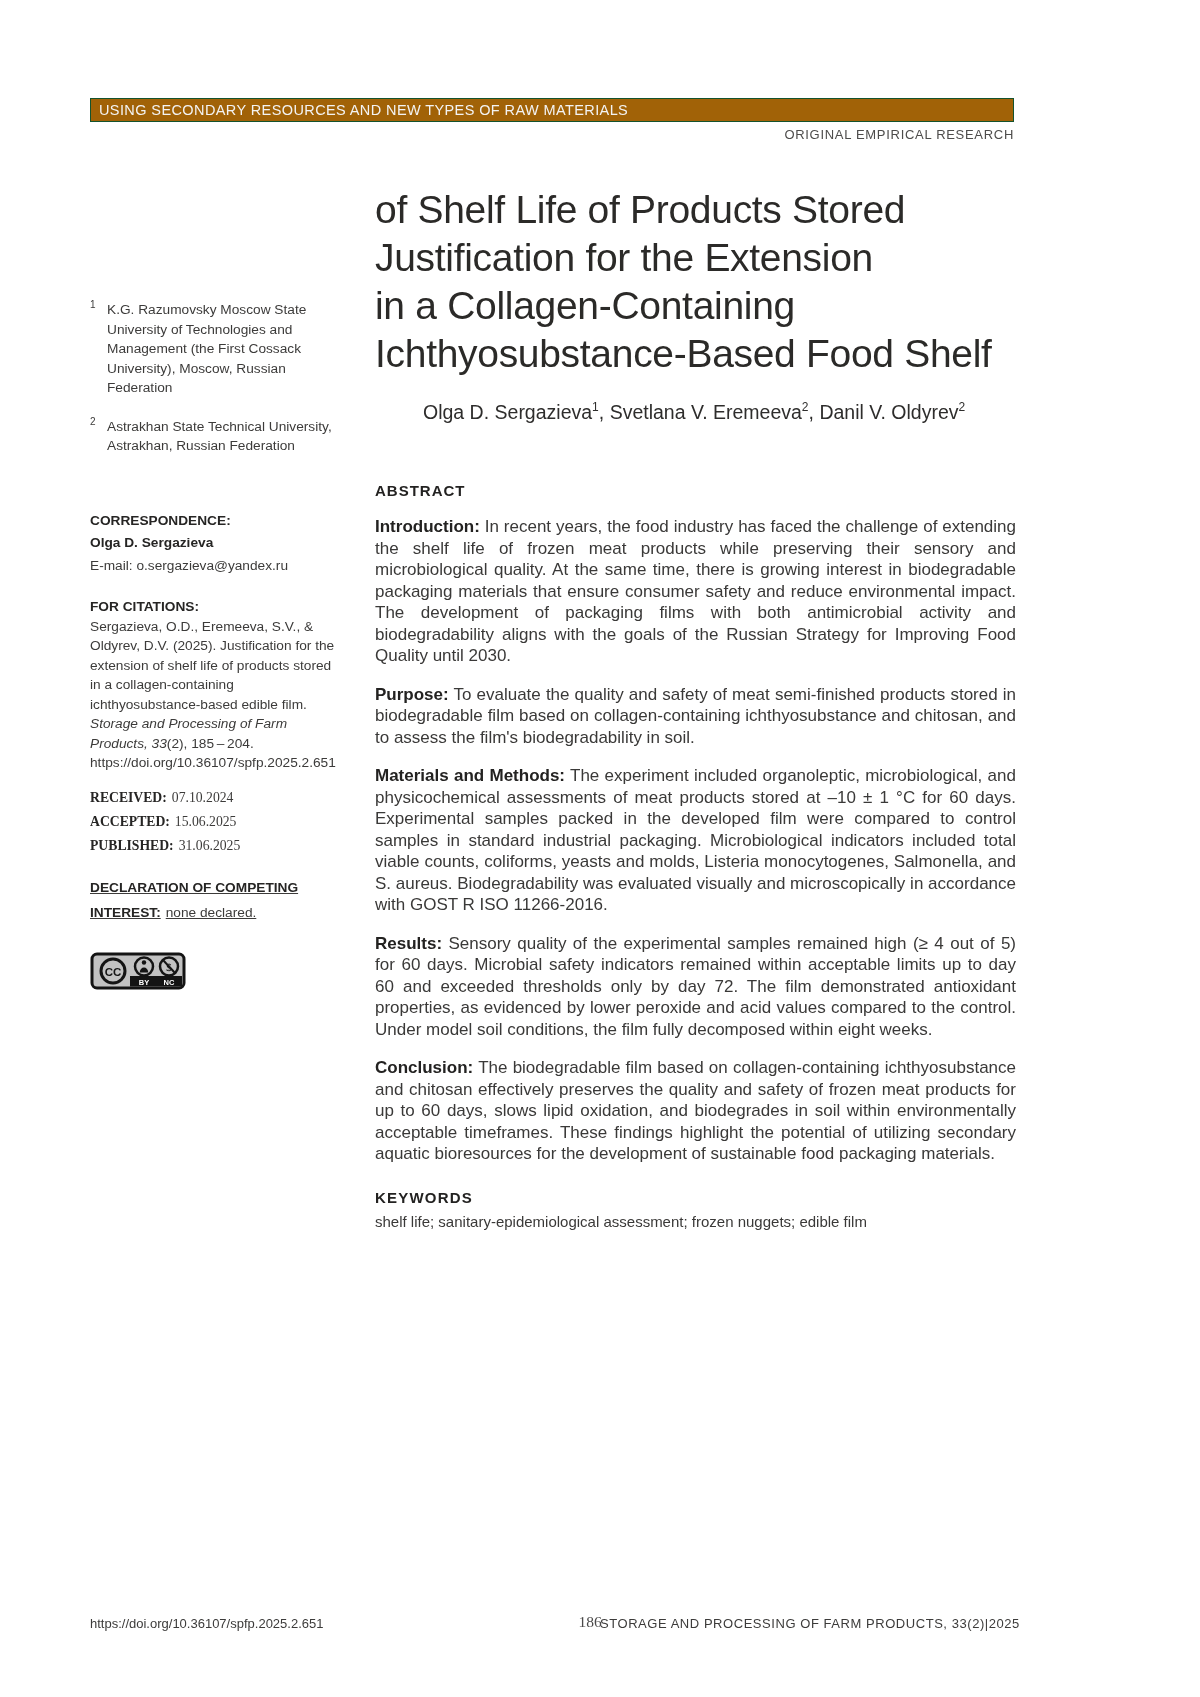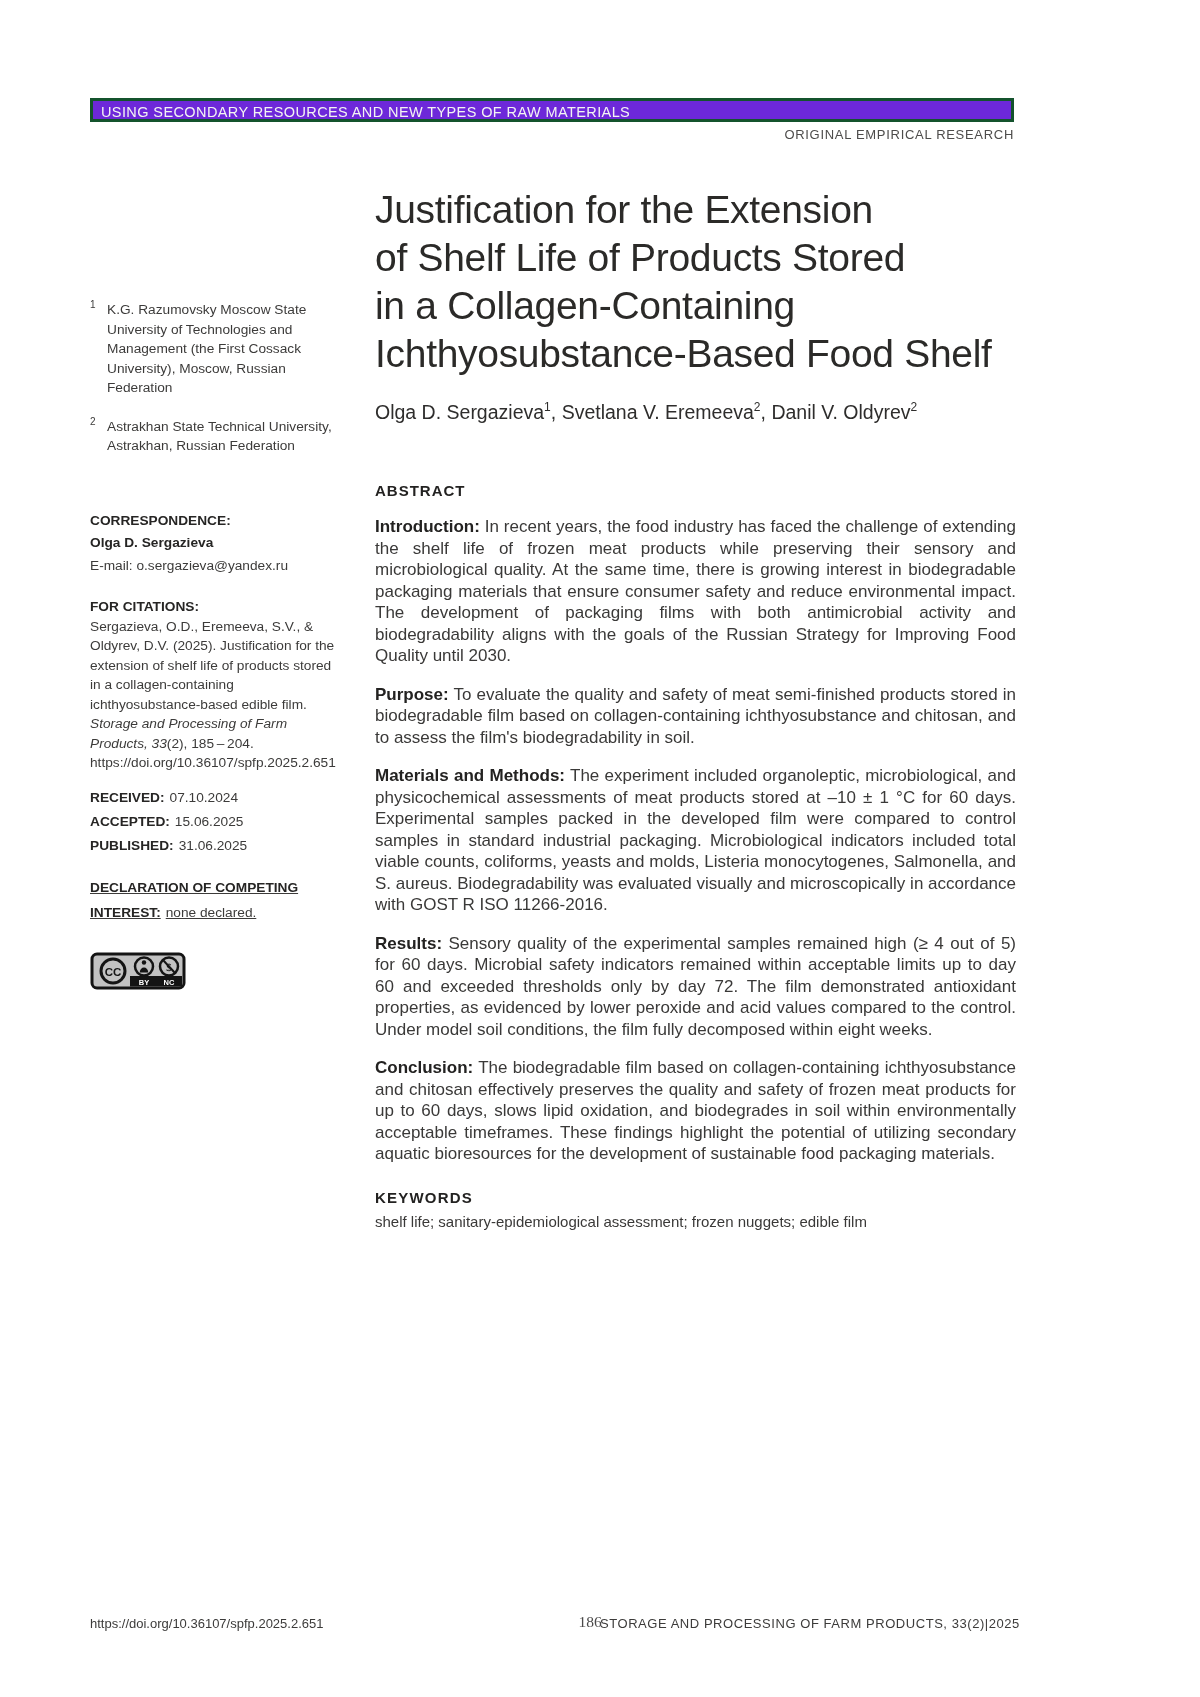--- a/index.html
+++ b/index.html
@@ -12,22 +12,22 @@
     color: #3a3938;
     overflow: hidden;
   }
 
   
   .section-banner {
     position: absolute;
     left: 90px; top: 98px;
     width: 924px; height: 24px;
     box-sizing: border-box;
-    background: #6d28d9;
-    border: 3px solid #14532d;
+    background: #a16207;
+    border: 1px solid #14532d;
     color: #f3f3f3;
     font-size: 14.5px;
     line-height: 22px;
     padding-left: 8px;
     letter-spacing: 0.4px;
     white-space: nowrap;
   }
   .article-type {
     position: absolute;
     top: 127px;
@@ -48,21 +48,21 @@
     color: #3c3b3a;
   }
   .affil { padding-left: 17px; text-indent: -17px; margin-bottom: 14px; }
   .affil sup { display: inline-block; width: 17px; text-indent: 0; font-size: 10px; vertical-align: 6px; }
   .correspondence { margin-top: 54px; line-height: 22.5px; }
   .correspondence .head { font-weight: bold; color: #262524; }
   .correspondence .name { font-weight: bold; color: #262524; }
   .citation { margin-top: 20px; }
   .citation .head { font-weight: bold; color: #262524; }
   .citation .ital { font-style: italic; }
-  .dates { margin-top: 13px; line-height: 24px; }
+  .dates { margin-top: 13px; line-height: 24px; font-family: Liberation Serif, serif; }
   .dates strong, .declaration strong { font-weight: bold; color: #262524; }
   .dates span { margin-left: 5px; }
   .declaration { margin-top: 17px; line-height: 25.5px; text-decoration: underline; }
   .declaration span { margin-left: 5px; }
   .license-badge { margin-top: 26px; }
 
   
   .main-col {
     position: absolute;
     left: 375px; top: 186px;
@@ -71,20 +71,21 @@
   .title {
     font-size: 39px;
     line-height: 48px;
     color: #2b2a28;
     letter-spacing: -0.3px;
   }
   .authors {
     margin-top: 22px;
     font-size: 19.5px;
     color: #2e2d2c;
+    margin-left: 48px;
   }
   .authors sup { font-size: 12px; vertical-align: 8px; }
   .abstract-heading, .keywords-heading {
     margin-top: 58px;
     font-size: 15px;
     font-weight: bold;
     letter-spacing: 1px;
     color: #232221;
   }
   .abs-par {
@@ -179,22 +180,22 @@
         <path d="M49.8,20.5 a4.2,5 0 0 1 8.4,0 z" fill="#141414"></path>
         <circle cx="79" cy="14.5" r="9" fill="#c2c2c2" stroke="#141414" stroke-width="2.5"></circle>
         <text x="79" y="18.5" text-anchor="middle" font-size="11" font-weight="bold" fill="#141414" font-family="Liberation Serif, serif">$</text>
         <line x1="73" y1="8" x2="85" y2="21" stroke="#141414" stroke-width="2"></line>
       </svg>
     </div>
   </div>
 
   <div class="main-col">
     <div class="title">
+      <div>of Shelf Life of Products Stored</div>
       <div>Justification for the Extension</div>
-      <div>of Shelf Life of Products Stored</div>
       <div>in a Collagen-Containing</div>
       <div>Ichthyosubstance-Based Food Shelf</div>
     </div>
 
     <div class="authors">
       <span><span>Olga D. Sergazieva</span><sup>1</sup><span>, </span></span><span><span>Svetlana V. Eremeeva</span><sup>2</sup><span>, </span></span><span><span>Danil V. Oldyrev</span><sup>2</sup><span></span></span>
     </div>
 
     <div class="abstract-heading">ABSTRACT</div>
 

